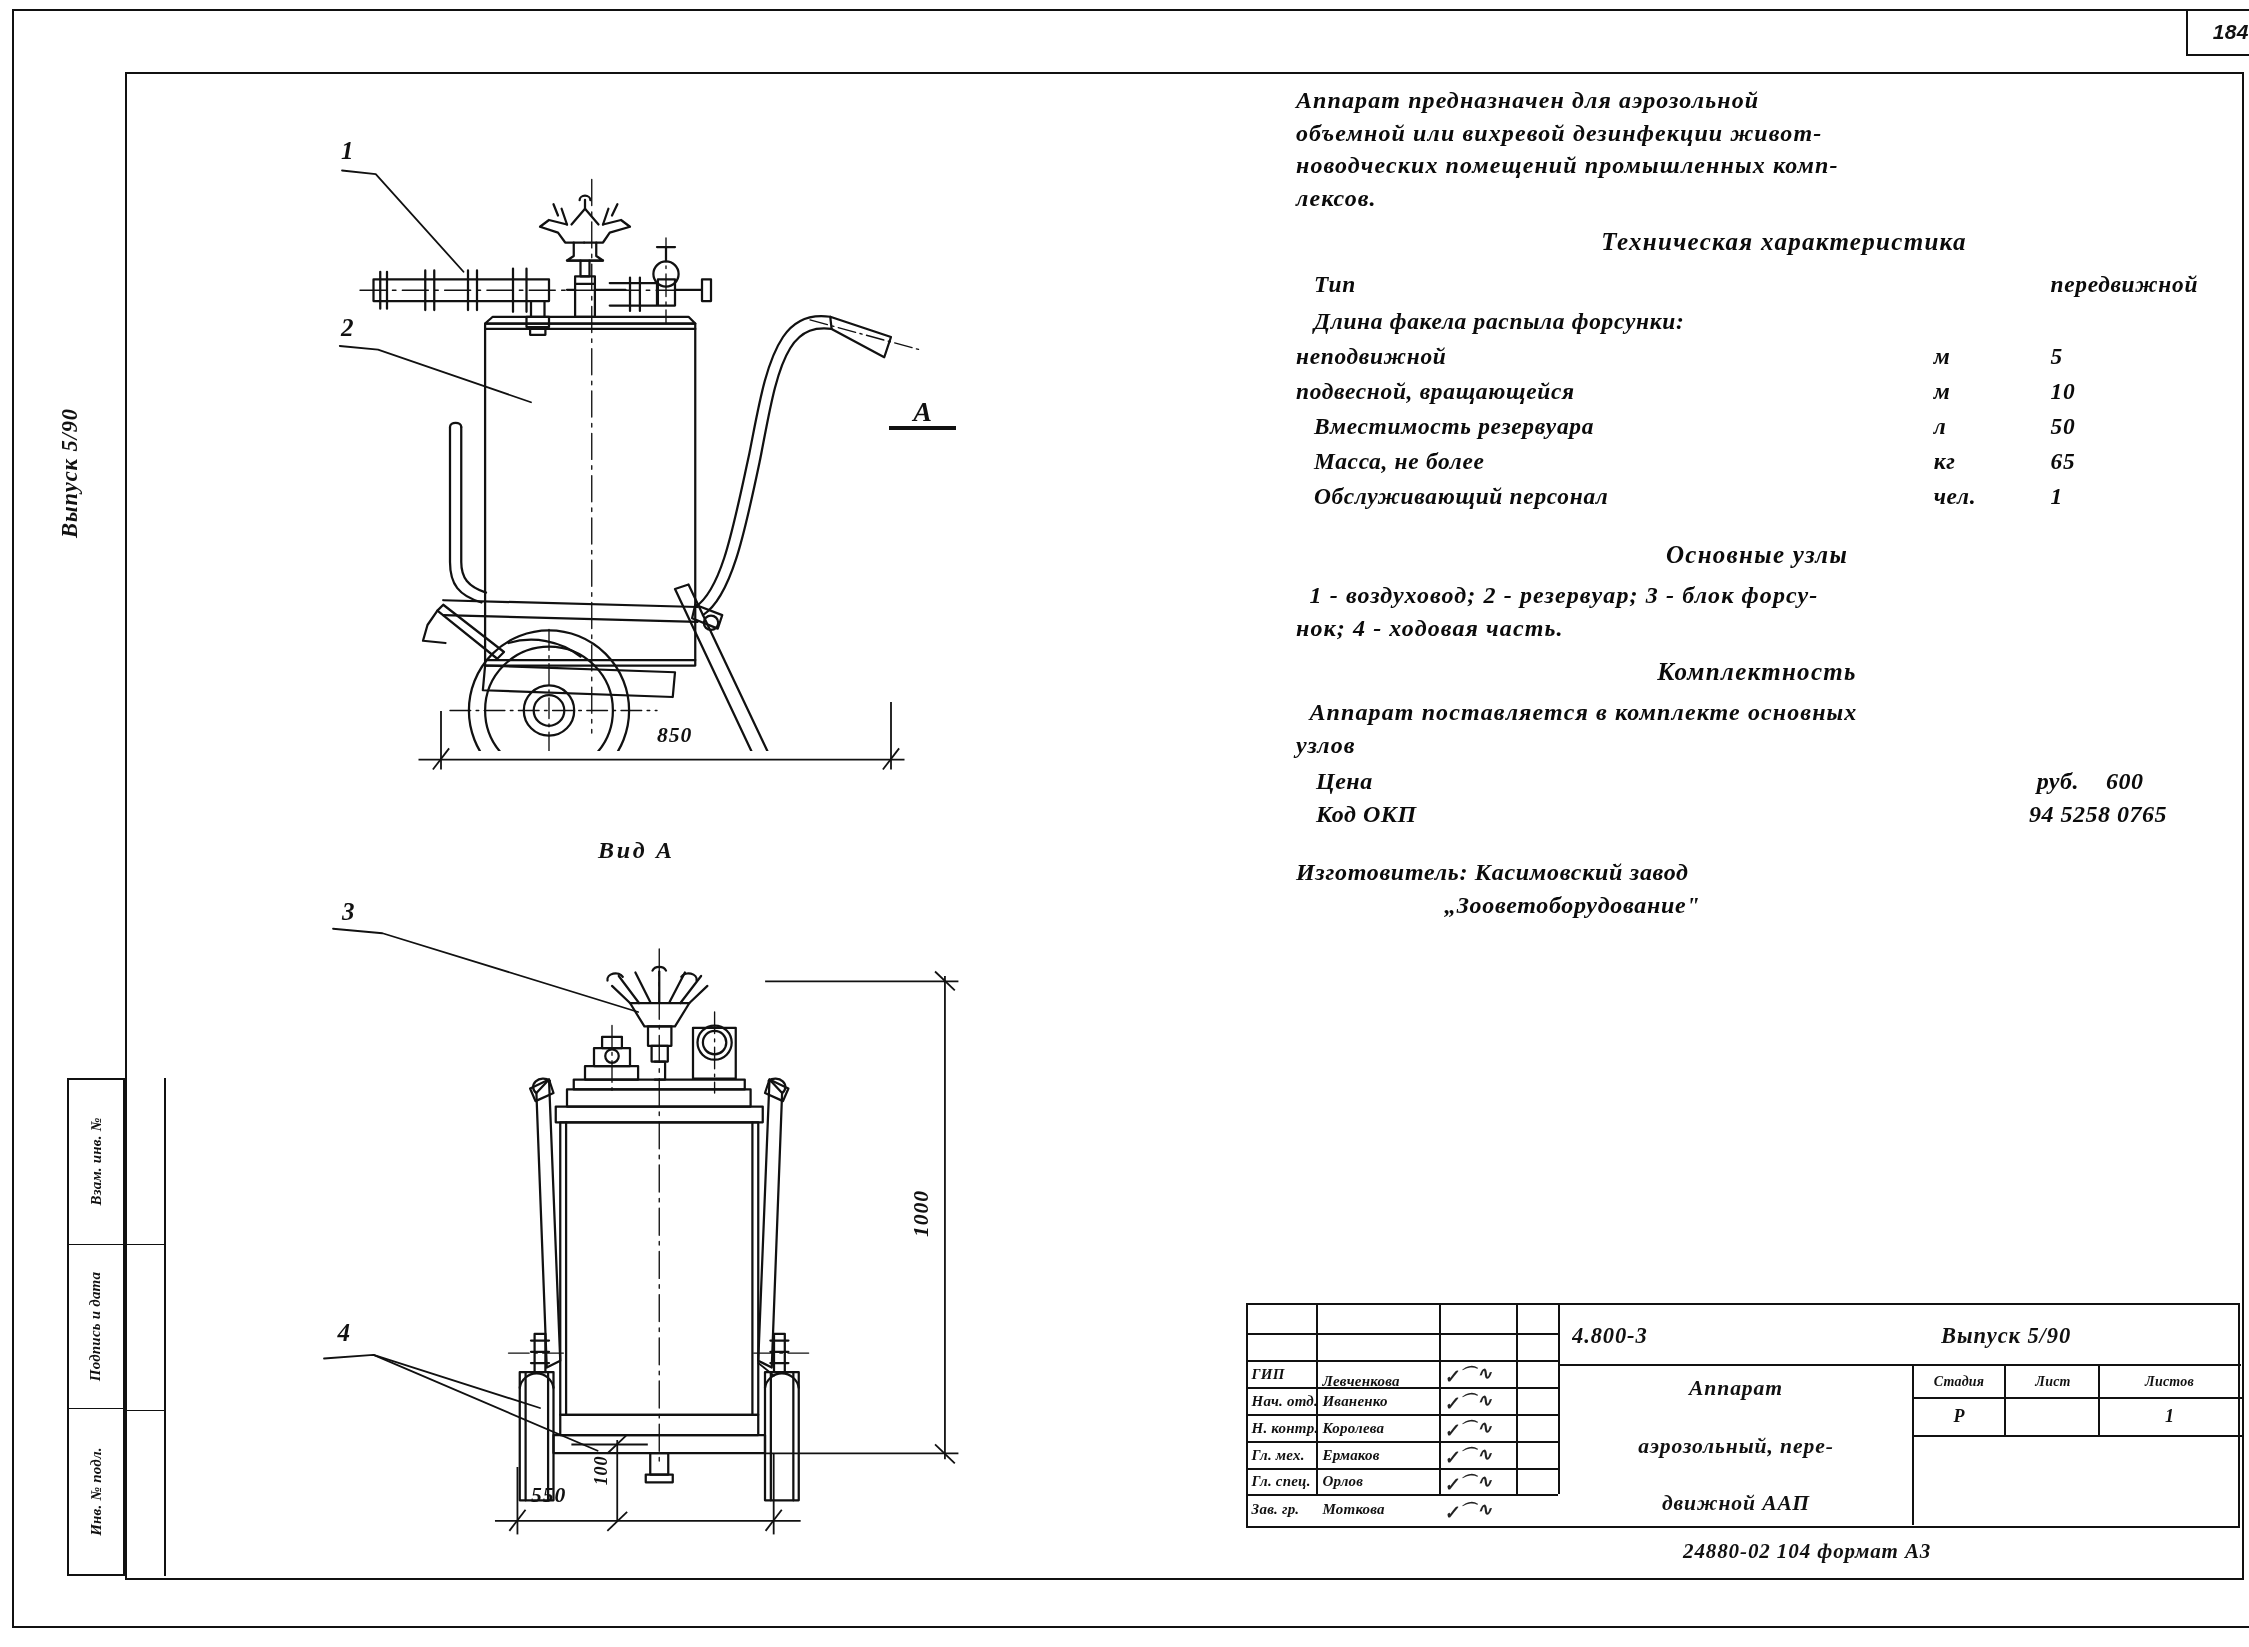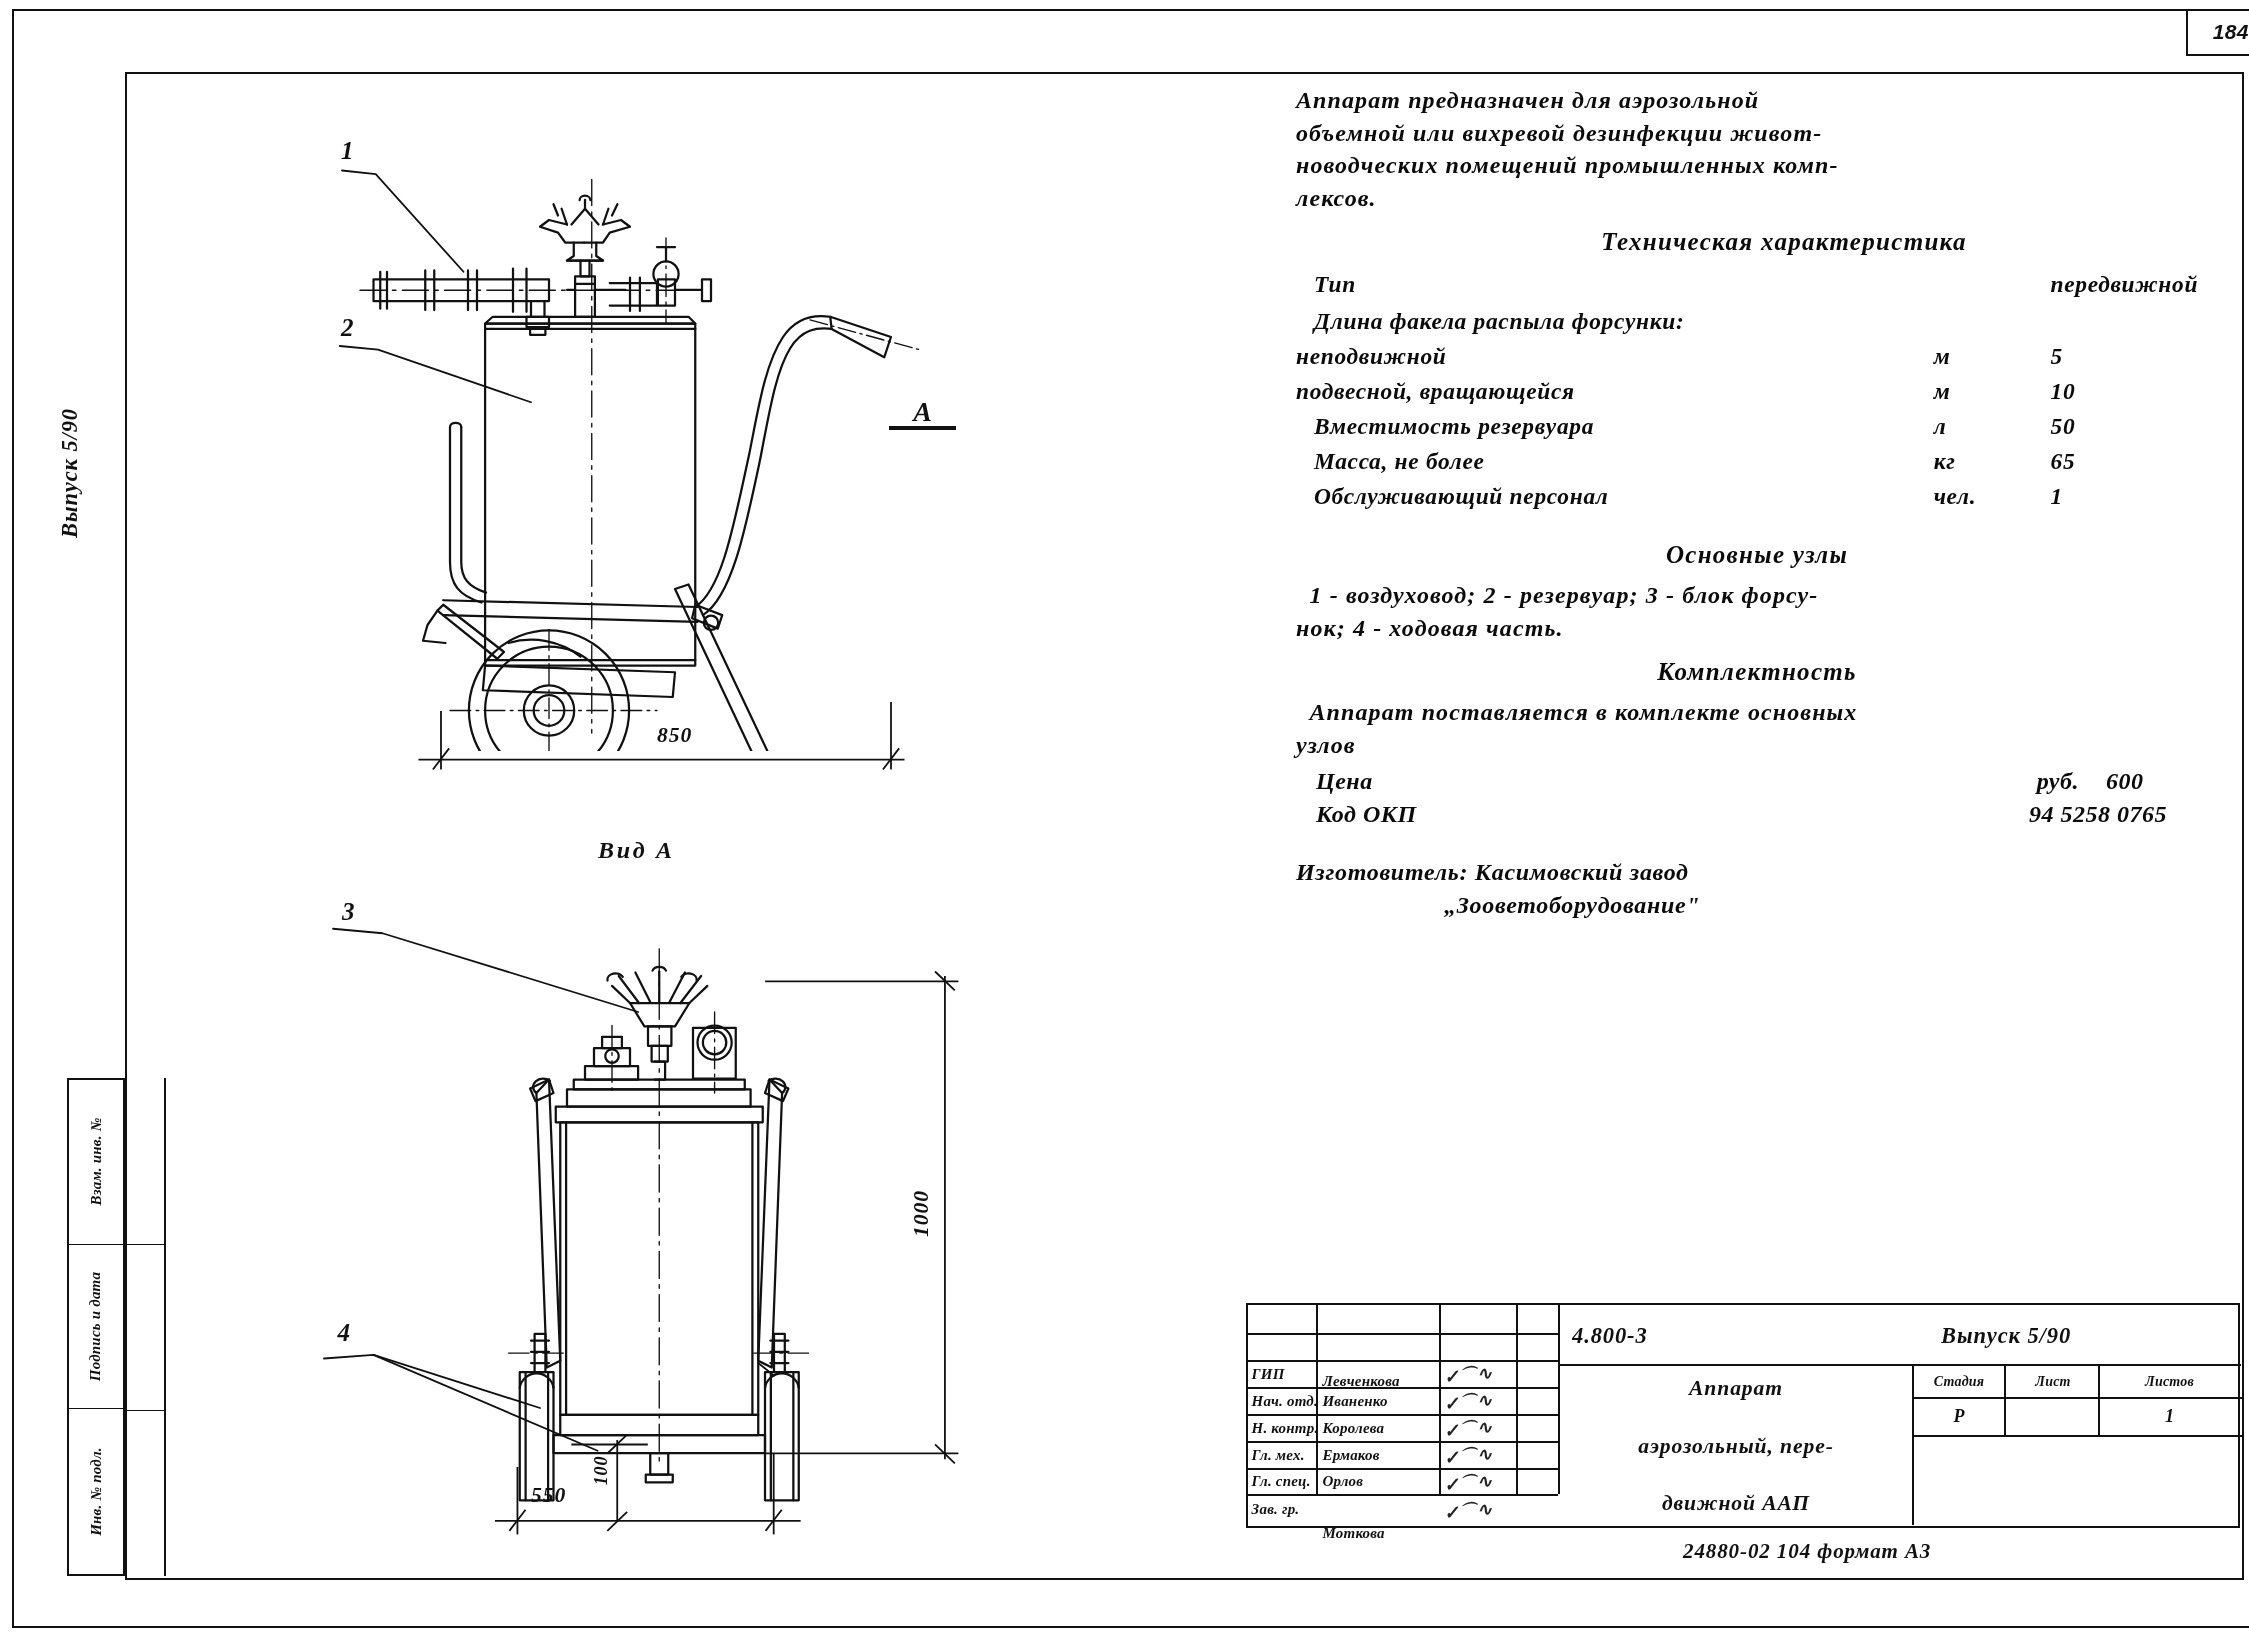--- a/index.html
+++ b/index.html
@@ -493,21 +493,21 @@
 
     <div class="tb-cell tb-role" style="left:0;top:137px;width:68px;height:26.5px;">Гл. мех.</div>
     <div class="tb-cell tb-name" style="left:70px;top:137px;width:121px;height:26.5px;">Ермаков</div>
     <div class="tb-cell tb-sig" style="left:193px;top:137px;width:75px;height:26.5px;">✓⌒∿</div>
 
     <div class="tb-cell tb-role" style="left:0;top:164px;width:68px;height:25px;">Гл. спец.</div>
     <div class="tb-cell tb-name" style="left:70px;top:164px;width:121px;height:25px;">Орлов</div>
     <div class="tb-cell tb-sig" style="left:193px;top:164px;width:75px;height:25px;">✓⌒∿</div>
 
     <div class="tb-cell tb-role" style="left:0;top:189px;width:68px;height:31px;">Зав. гр.</div>
-    <div class="tb-cell tb-name" style="left:70px;top:189px;width:121px;height:31px;margin-top:24px;">Моткова</div>
+    <div class="tb-cell tb-name" style="left:70px;top:189px;width:121px;height:31px;">Моткова</div>
     <div class="tb-cell tb-sig" style="left:193px;top:189px;width:75px;height:31px;">✓⌒∿</div>
 
     <div class="tb-line" style="left:310px;top:59px;width:683px;height:2.2px;"></div>
     <div class="tb-line" style="left:664px;top:59px;width:2.2px;height:161px;"></div>
     <div class="tb-line" style="left:664px;top:92px;width:330px;height:1.8px;"></div>
     <div class="tb-line" style="left:664px;top:130px;width:330px;height:1.8px;"></div>
     <div class="tb-line" style="left:756px;top:59px;width:1.8px;height:71px;"></div>
     <div class="tb-line" style="left:850px;top:59px;width:1.8px;height:71px;"></div>
 
     <div class="tb-cell tb-code" style="left:324px;top:12.6px;width:207px;height:36px;">4.800-3</div>

